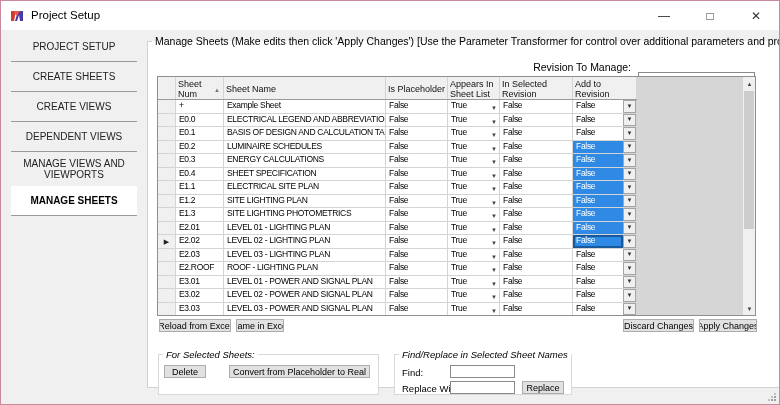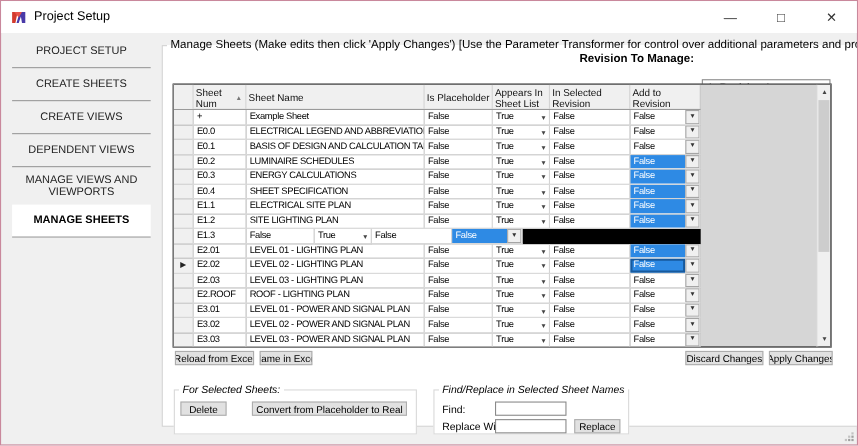--- a/index.html
+++ b/index.html
@@ -23,40 +23,40 @@
   
   fieldset { border:1px solid #d2d2d2; background:#fff; position:absolute; }
   legend { font-size:10.5px; color:#000; padding:0 3px; margin-left:4px; white-space:nowrap; }
   .fs-main { left:146px; top:34px; width:618px; height:353px; }
   .fs-sub { background:#fff; border:1px solid #d9d9d9; }
   .fs-sub legend { font-size:9.5px;font-style:italic; }
   .fs-selected { left:10px; top:302px; width:221px; height:46px; }
   .fs-find { left:246px; top:302px; width:174px; height:46px; }
 
   .lbl { position:absolute; font-size:9.5px; color:#000; white-space:nowrap; }
-  .rev-label { left:341px; top:0; width:142px; text-align:right; font-size:10.5px;font-weight:bold; }
+  .rev-label { left:341px; top:14px; width:142px; text-align:right; font-size:10.5px; }
   .combo { position:absolute; left:490px; top:25px; width:117px; height:17px; background:#fff; border:1px solid #8a8a8a; font-size:10px; padding:2px 14px 0 4px; white-space:nowrap; overflow:hidden; }
   .combo .chev { position:absolute; right:4px; top:0px; font-size:11px; color:#333; }
 
   
   .btn { position:absolute; height:13px; background:#e1e1e1; border:1px solid #adadad; font-size:9px; color:#000; display:flex; align-items:center; justify-content:center; white-space:nowrap; overflow:hidden; }
   .btn-reload { left:11px; top:272px; width:72px; }
   .btn-edit   { left:88px; top:272px; width:48px; }
   .btn-discard{ left:475px; top:272px; width:71px; }
   .btn-apply  { left:551px; top:272px; width:58px; }
   .btn-delete { left:5px; top:5px; width:42px; }
   .btn-convert{ left:70px; top:5px; width:141px; }
   .btn-replace{ left:127px; top:21px; width:42px; }
 
   .txtin { position:absolute; height:13px; width:65px; border:1px solid #8a8a8a; background:#fff; font-size:9px; padding:0 2px; font-family:"Liberation Sans",sans-serif; }
   .in-find { left:55px; top:5px; } .in-replace { left:55px; top:21px; }
   .lbl-find { left:7px; top:7px; } .lbl-replace { left:7px; top:23px; }
 
   
-  .grid { position:absolute; left:9px; top:29px; width:599px; height:240px; border:1px solid #8f8f8f; background:#000000; overflow:hidden; }
+  .grid { position:absolute; left:9px; top:29px; width:599px; height:240px; border:1px solid #8f8f8f; background:#d946ef; overflow:hidden; }
   .g-inner { position:absolute; left:0; top:0; width:586px; height:238px; }
   .g-filler { position:absolute; left:479px; top:0; width:107px; height:238px; background:#d6d6d6; }
   .g-head { display:flex; height:23px; background:#f0f0f0; border-bottom:1px solid #9a9a9a; width:479px; }
   .h-cell { border-right:1px solid #d4d4d4; font-size:9px; line-height:10px; color:#111; padding:1px 1px 0 2px; display:flex; align-items:center; position:relative; overflow:hidden; }
   .g-row { display:flex; height:13.5px; width:479px; }
   .c { border-right:1px solid #d4d4d4; border-bottom:1px solid #d4d4d4; font-size:8.5px; letter-spacing:-0.3px; line-height:11.5px; color:#000; padding:0 0 0 3px; white-space:nowrap; overflow:hidden; background:#fff; }
   .w-rh { width:18px; } .w-num { width:48px; } .w-name { width:162px; } .w-ph { width:62px; }
   .w-ap { width:52px; } .w-ins { width:73px; } .w-add { width:64px; }
   .rowhdr { background:#f0f0f0; padding:0; display:flex; align-items:center; justify-content:center; }
   .curmark { font-size:7px; color:#222; letter-spacing:0; }
@@ -293,20 +293,21 @@
           <span class="ddbtn">
                   <span>▼</span>
                 </span>
         </div>
       </div>
             <div class="g-row hl">
         <div class="c w-rh rowhdr">
                 <span class="curmark"></span>
               </div>
         <div class="c w-num">E1.3</div>
+        <div class="c w-name">SITE LIGHTING PHOTOMETRICS</div>
         <div class="c w-ph">False</div>
         <div class="c w-ap ap-cell">
           <span>True</span>
           <span class="ap-arrow">▼</span>
         </div>
         <div class="c w-ins">False</div>
         <div class="c w-add add-cell">
           <span class="addtxt">False</span>
           <span class="ddbtn">
                   <span>▼</span>

